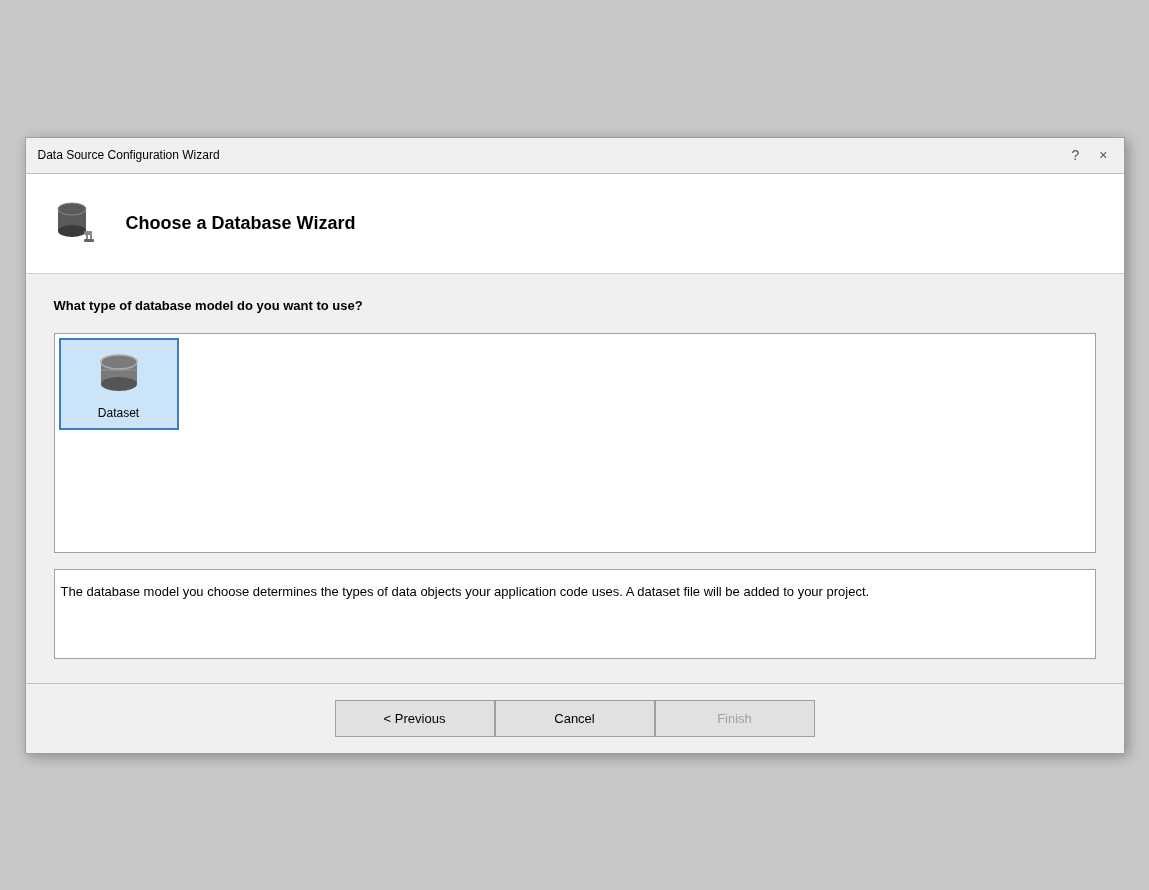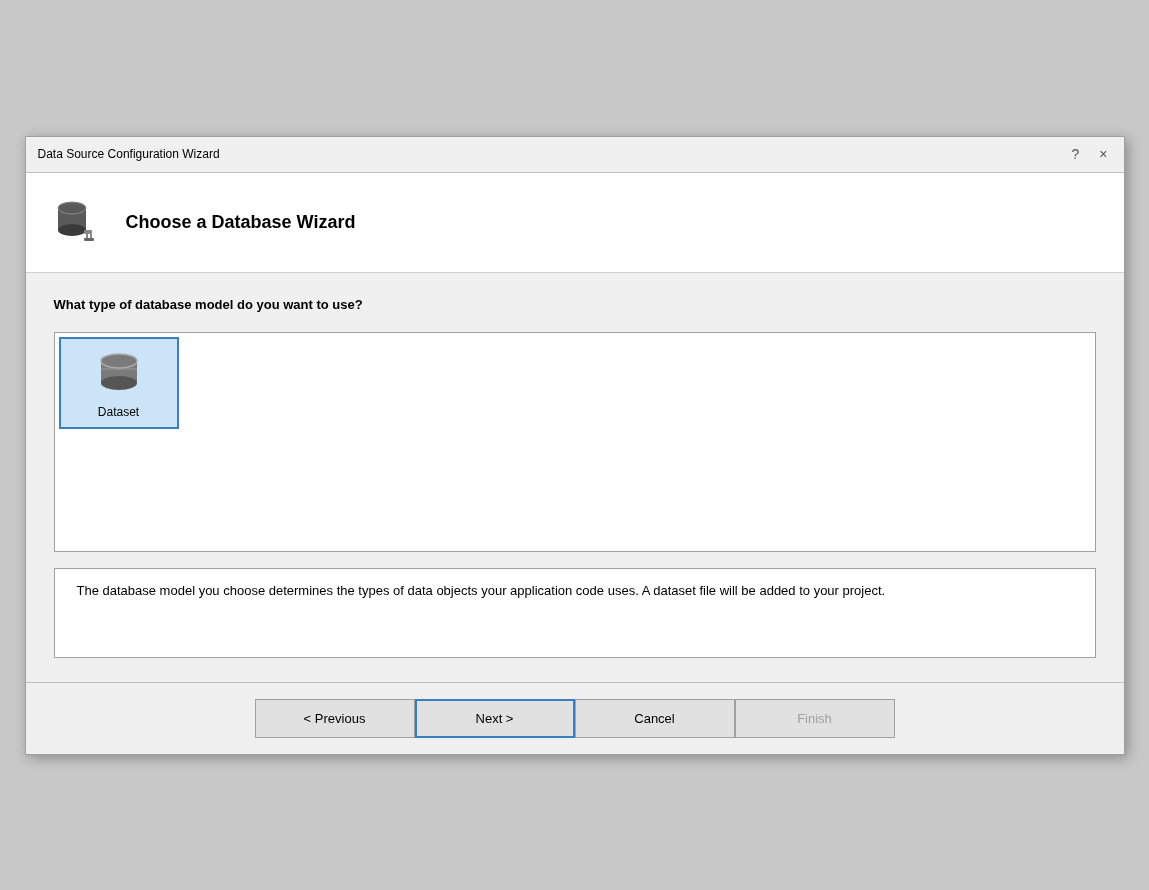--- a/index.html
+++ b/index.html
@@ -130,21 +130,21 @@
     }
 
     .model-item-label {
       font-size: 12px;
       color: #000;
     }
 
     .description-box {
       background: #ffffff;
       border: 1px solid #a0a0a0;
-      padding: 12px 22px;
+      padding: 12px 6px;
       min-height: 90px;
     }
 
     .description-text {
       font-size: 13px;
       color: #000;
       line-height: 1.5;
     }
 
     .footer-section {
@@ -230,18 +230,17 @@
       </div>
     </div>
 
     <div class="description-box">
       <span class="description-text">The database model you choose determines the types of data objects your application code uses. A dataset file will be added to your project.</span>
     </div>
   </div>
 
   <div class="footer-section">
     <button class="footer-btn">&lt; Previous</button>
-    <button class="footer-btn footer-btn-primary">Next &gt;</button>
     <button class="footer-btn">Cancel</button>
     <button class="footer-btn footer-btn-disabled" disabled="">Finish</button>
   </div>
 
 </div>
 
 </body></html>

